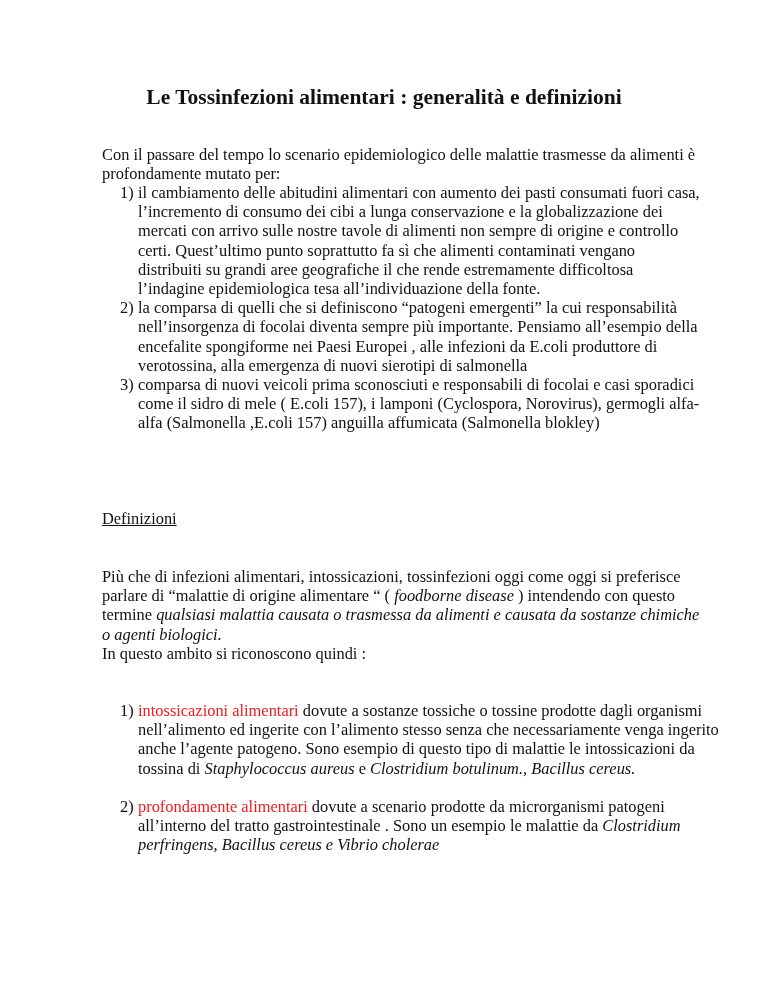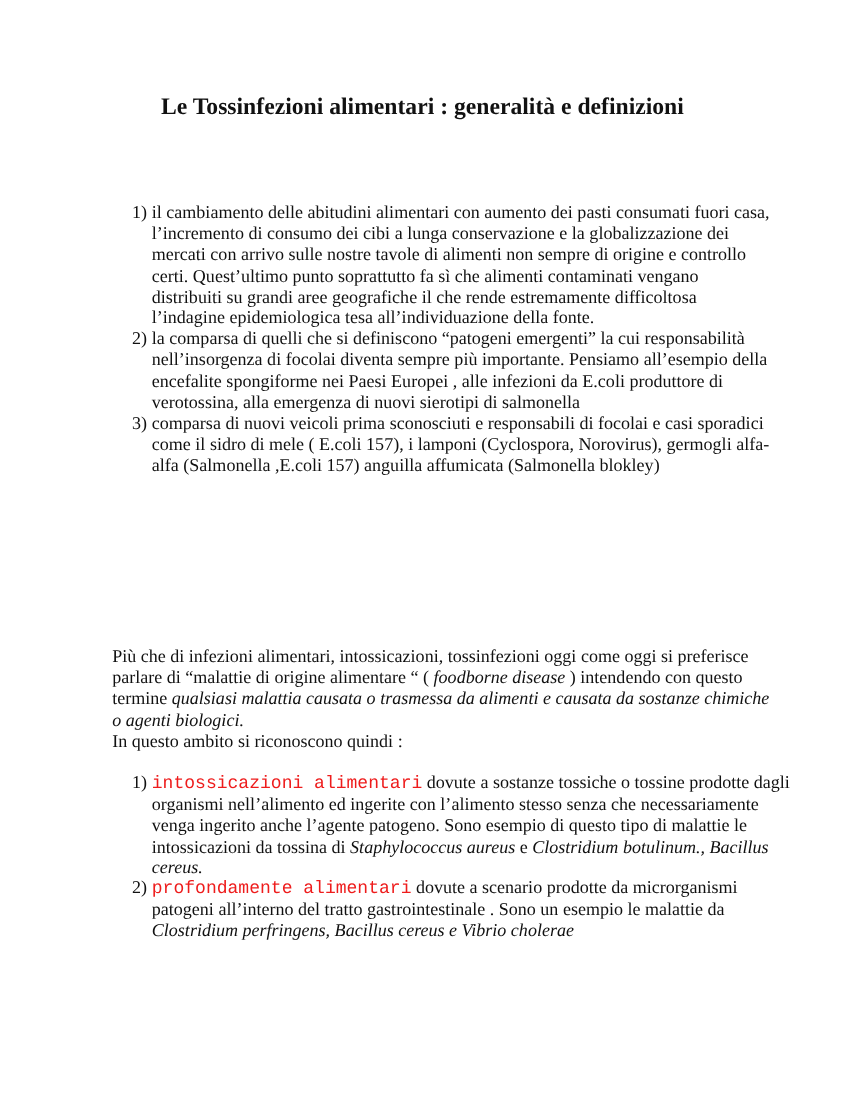--- a/index.html
+++ b/index.html
@@ -75,49 +75,51 @@
     }
     .list2 li .num {
       position: absolute;
       left: 18px;
       top: 0;
     }
     .defs-heading {
       top: 509px;
       text-decoration: underline;
     }
-    .defs-para { top: 567px; margin-top: 20px; }
-    .red { color: #ee1c1c; font-family: Liberation Mono, monospace; }
+    .defs-para { top: 567px; }
+    .red { color: #ee1c1c; }
     i { font-style: italic; }
     .item-a { top: 701px; }
     .item-b { top: 797px; }
   </style>
 </head>
 <body>
 
 <div class="page">
 
   <h1 class="title">Le Tossinfezioni alimentari : generalità e definizioni</h1>
 
+  <p class="block intro">Con il passare del tempo lo scenario epidemiologico delle malattie trasmesse da alimenti è profondamente mutato  per:</p>
 
   <ol class="list list1">
     <li>
       <span class="num">1)</span>
       <span>il cambiamento delle abitudini alimentari con aumento dei pasti consumati fuori casa, l’incremento di consumo dei cibi a lunga conservazione e  la globalizzazione dei mercati con arrivo sulle nostre tavole di alimenti non sempre di origine e controllo certi. Quest’ultimo punto soprattutto fa sì che alimenti contaminati vengano distribuiti su grandi aree geografiche il che rende estremamente difficoltosa l’indagine epidemiologica tesa all’individuazione della fonte.</span>
     </li>
     <li>
       <span class="num">2)</span>
       <span> la comparsa di quelli che si definiscono “patogeni emergenti” la cui responsabilità nell’insorgenza di focolai diventa sempre più importante. Pensiamo all’esempio della encefalite spongiforme nei Paesi Europei , alle infezioni da E.coli produttore di verotossina, alla emergenza di nuovi sierotipi di salmonella</span>
     </li>
     <li>
       <span class="num">3)</span>
       <span>comparsa di nuovi veicoli prima sconosciuti e responsabili di focolai e casi sporadici come il sidro di mele ( E.coli 157), i lamponi (Cyclospora, Norovirus), germogli alfa-alfa (Salmonella ,E.coli 157) anguilla affumicata (Salmonella blokley)</span>
     </li>
   </ol>
 
+  <p class="block defs-heading">Definizioni</p>
 
   <p class="block defs-para"><span>Più che  di  infezioni alimentari, intossicazioni, tossinfezioni oggi come oggi si preferisce parlare di “malattie di origine alimentare “ ( </span><i>foodborne disease</i><span> ) intendendo con questo termine </span><i>qualsiasi malattia causata o trasmessa da alimenti e causata da sostanze chimiche o agenti biologici.</i><br><span>In questo ambito si riconoscono quindi :</span></p>
 
   <ol class="list2 item-a">
     <li>
       <span class="num">1)</span>
       <span class="red">intossicazioni alimentari</span><span> dovute a sostanze tossiche o tossine prodotte dagli organismi nell’alimento ed ingerite con l’alimento stesso senza che necessariamente venga ingerito anche l’agente patogeno. Sono esempio di questo tipo di malattie le intossicazioni da tossina di </span><i>Staphylococcus aureus</i><span> e </span><i>Clostridium botulinum., Bacillus cereus.</i>
     </li>
   </ol>
 

